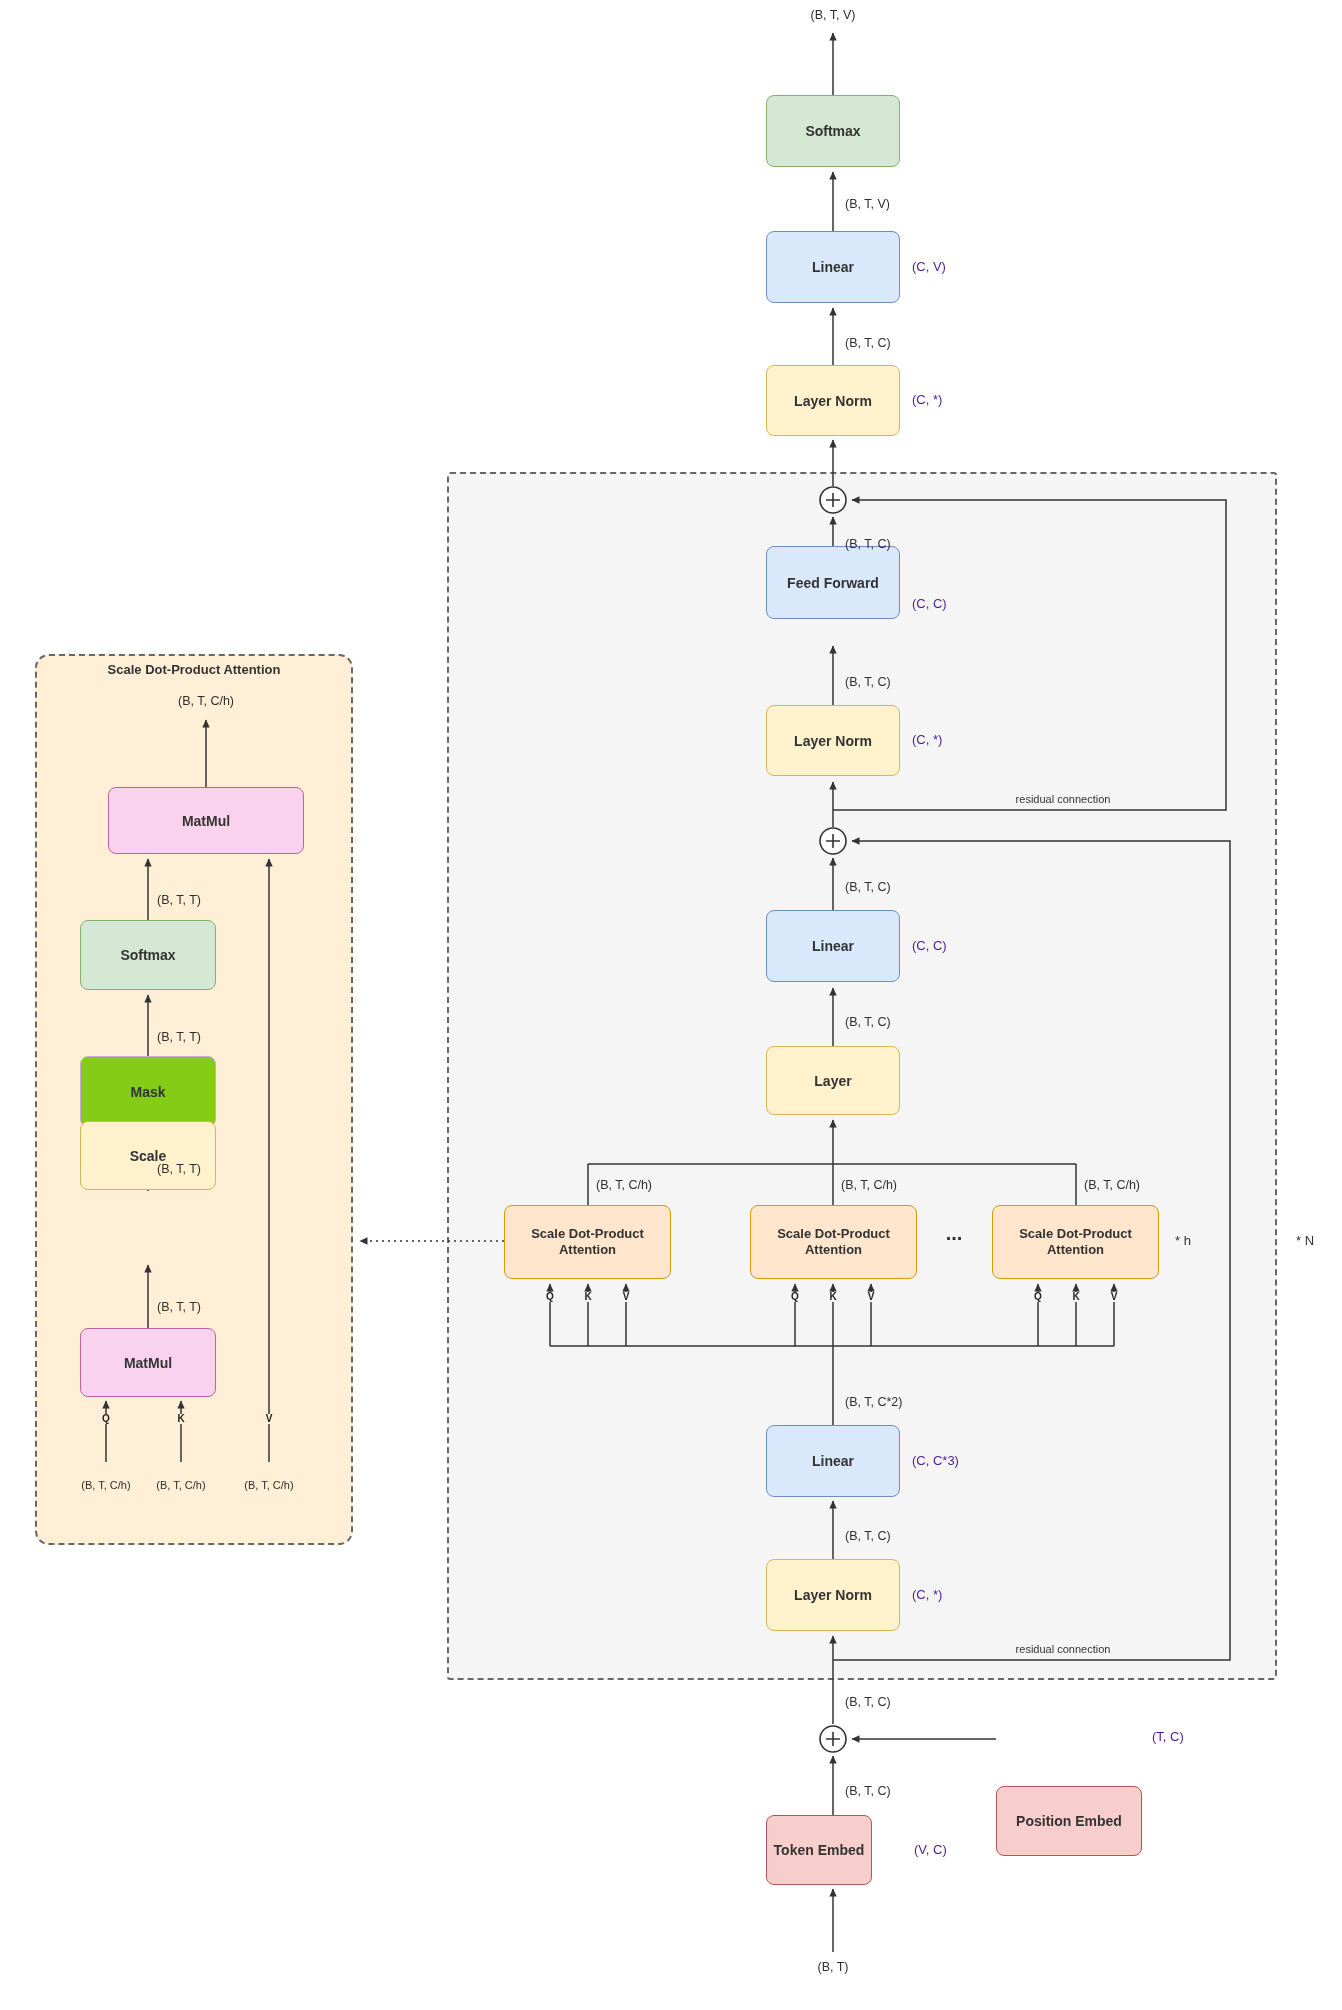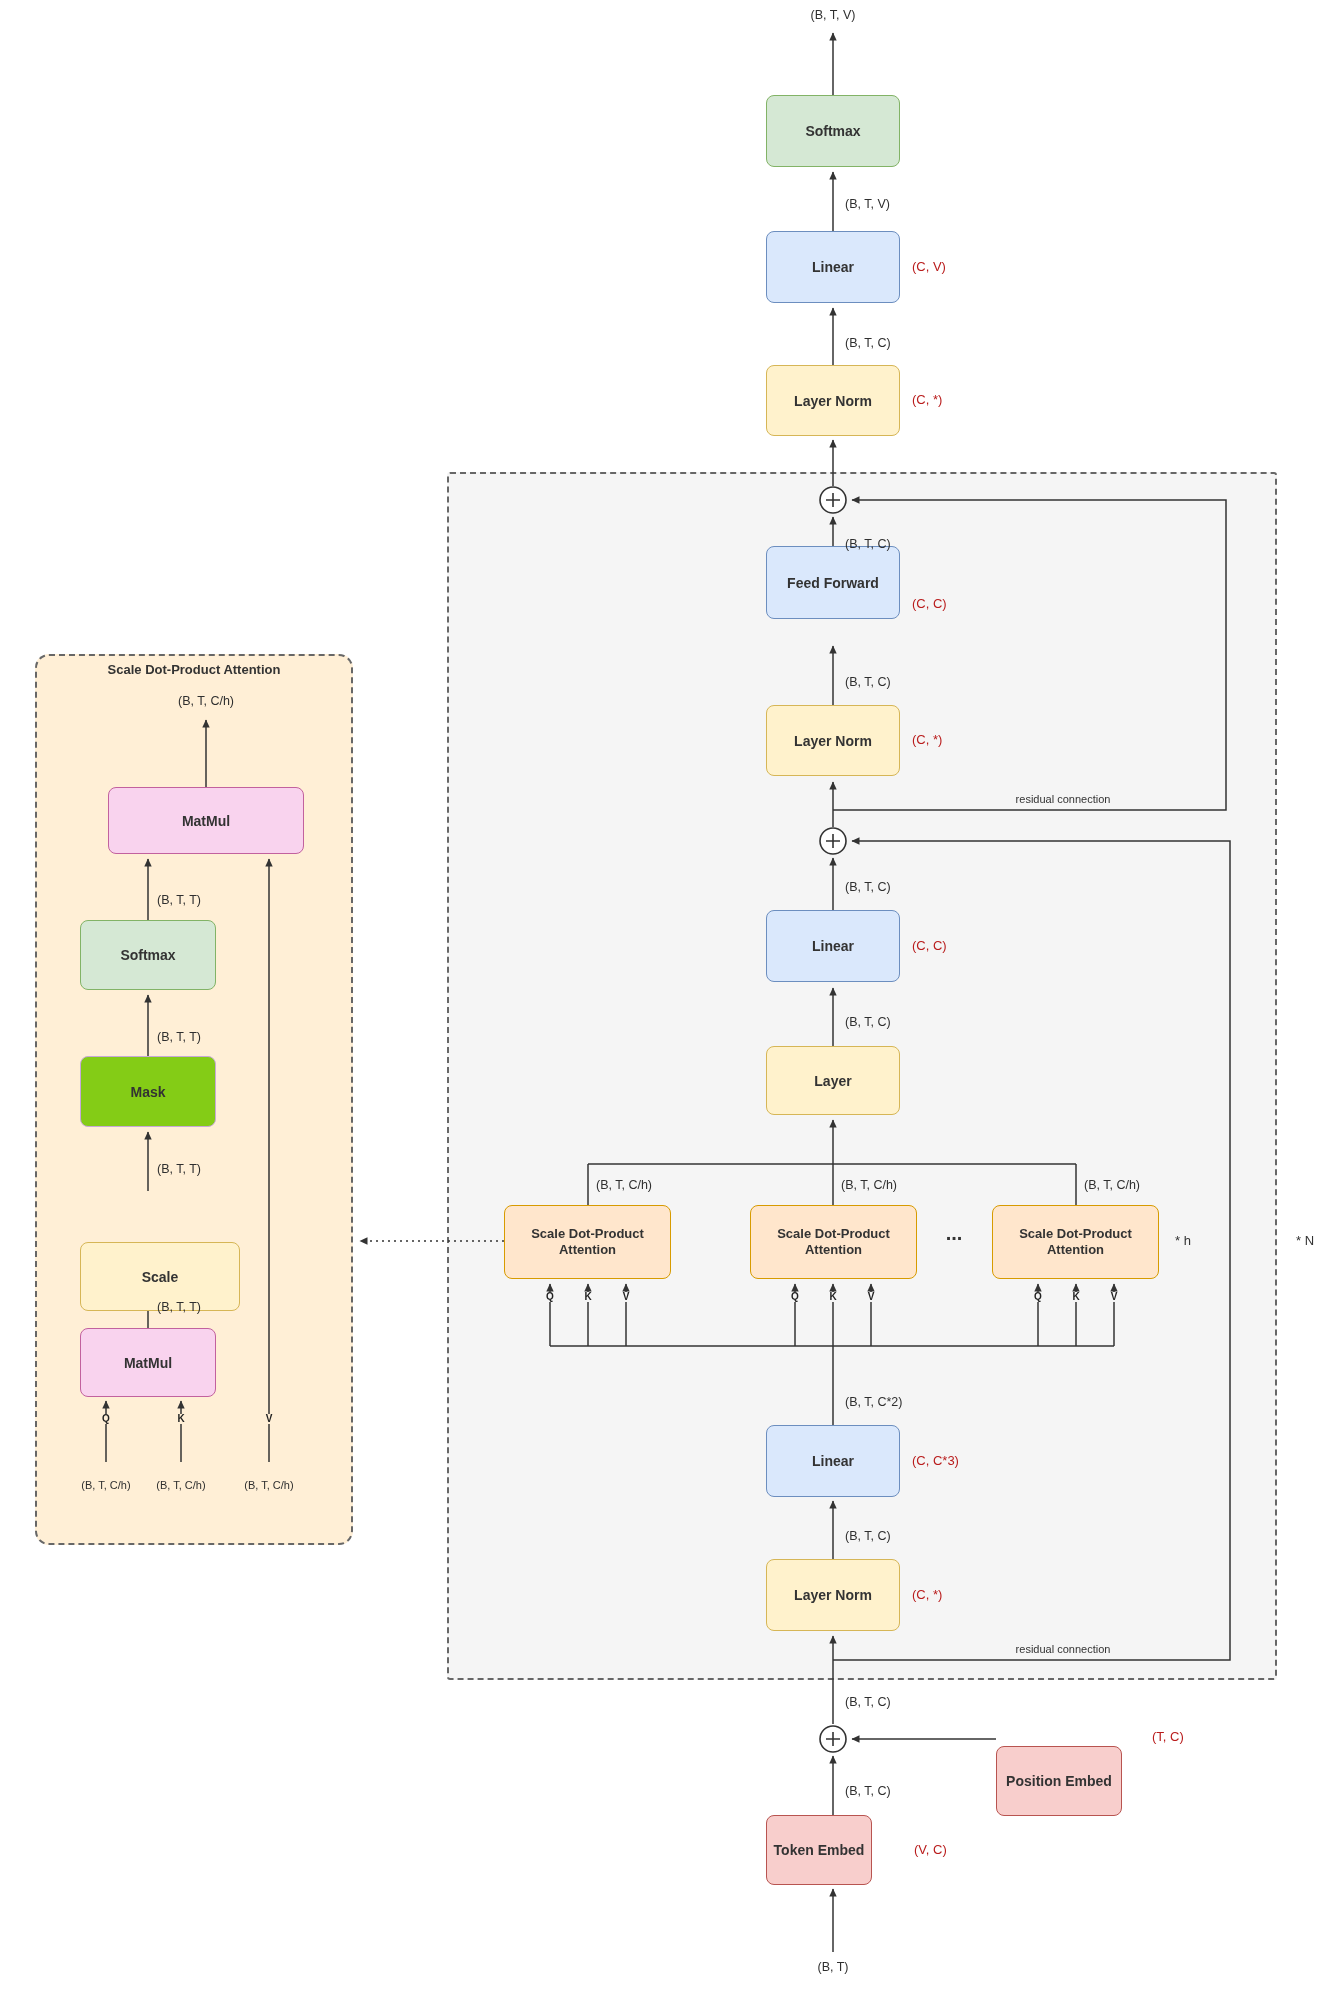--- a/index.html
+++ b/index.html
@@ -12,21 +12,21 @@
         text-align:center;font-weight:bold;font-size:14px;color:#333;border-radius:8px;border:1.5px solid #000;padding:0 6px;}
   .green{background:#d5e8d4;border-color:#82b366;}
   .blue{background:#dae8fc;border-color:#6c8ebf;}
   .yellow{background:#fff2cc;border-color:#d6b656;}
   .red{background:#f8cecc;border-color:#b85450;}
   .orange{background:#ffe6cc;border-color:#d79b00;font-size:13px;line-height:1.25;}
   .pink{background:#f9d3ee;border-color:#c2619e;}
   .lavender{background:#84cc16;border-color:#c7a8d8;}
   .shape{position:absolute;font-size:12.5px;color:#2f2f2f;white-space:nowrap;}
   .cshape{transform:translateX(-50%);}
-  .dim{position:absolute;font-size:13px;color:#b91c1c;white-space:nowrap;}
+  .dim{position:absolute;font-size:13px;color:#4c1d95;white-space:nowrap;}
   .small-note{position:absolute;font-size:11px;color:#333;white-space:nowrap;transform:translateX(-50%);}
   .mult{position:absolute;font-size:13px;color:#333;white-space:nowrap;transform:translateX(-50%);}
   .dots{position:absolute;font-size:20px;font-weight:bold;color:#333;transform:translateX(-50%);}
   .qkv{position:absolute;font-size:10px;font-weight:bold;color:#222;transform:translateX(-50%);background:#f5f5f5;padding:0 2px;line-height:1;}
   .qkv-d{position:absolute;font-size:10px;font-weight:bold;color:#222;transform:translateX(-50%);background:#ffefd6;padding:0 2px;line-height:1;}
   .detail-title{position:absolute;left:35px;top:662px;width:318px;text-align:center;font-weight:bold;font-size:13px;color:#333;}
 </style>
 </head>
 <body>
 
@@ -104,28 +104,28 @@
   <div class="node yellow" style="left:766px;top:365px;width:134px;height:71px">Layer Norm</div>
   <div class="node blue" style="left:766px;top:546px;width:134px;height:73px">Feed Forward</div>
   <div class="node yellow" style="left:766px;top:705px;width:134px;height:71px">Layer Norm</div>
   <div class="node blue" style="left:766px;top:910px;width:134px;height:72px">Linear</div>
   <div class="node yellow" style="left:766px;top:1046px;width:134px;height:69px">Layer</div>
   <div class="node orange" style="left:504px;top:1205px;width:167px;height:74px">Scale Dot-Product Attention</div>
   <div class="node orange" style="left:750px;top:1205px;width:167px;height:74px">Scale Dot-Product Attention</div>
   <div class="node orange" style="left:992px;top:1205px;width:167px;height:74px">Scale Dot-Product Attention</div>
   <div class="node blue" style="left:766px;top:1425px;width:134px;height:72px">Linear</div>
   <div class="node yellow" style="left:766px;top:1559px;width:134px;height:72px">Layer Norm</div>
-  <div class="node red" style="left:996px;top:1746px;width:126px;height:70px">Position Embed</div>
+  <div class="node red" style="left:996px;top:1786px;width:146px;height:70px">Position Embed</div>
   <div class="node red" style="left:766px;top:1815px;width:106px;height:70px">Token Embed</div>
 
   <div class="detail-title">Scale Dot-Product Attention</div>
   <div class="node pink" style="left:108px;top:787px;width:196px;height:67px">MatMul</div>
   <div class="node green" style="left:80px;top:920px;width:136px;height:70px">Softmax</div>
   <div class="node lavender" style="left:80px;top:1056px;width:136px;height:71px">Mask</div>
-  <div class="node yellow" style="left:80px;top:1242px;width:160px;height:69px">Scale</div>
+  <div class="node yellow" style="left:80px;top:1121px;width:136px;height:69px">Scale</div>
   <div class="node pink" style="left:80px;top:1328px;width:136px;height:69px">MatMul</div>
 
   <div class="shape cshape" style="left:833px;top:8px">(B, T, V)</div>
   <div class="shape" style="left:845px;top:197px">(B, T, V)</div>
   <div class="shape" style="left:845px;top:336px">(B, T, C)</div>
   <div class="shape" style="left:845px;top:537px">(B, T, C)</div>
   <div class="shape" style="left:845px;top:675px">(B, T, C)</div>
   <div class="shape" style="left:845px;top:880px">(B, T, C)</div>
   <div class="shape" style="left:845px;top:1015px">(B, T, C)</div>
   <div class="shape" style="left:596px;top:1178px">(B, T, C/h)</div>

